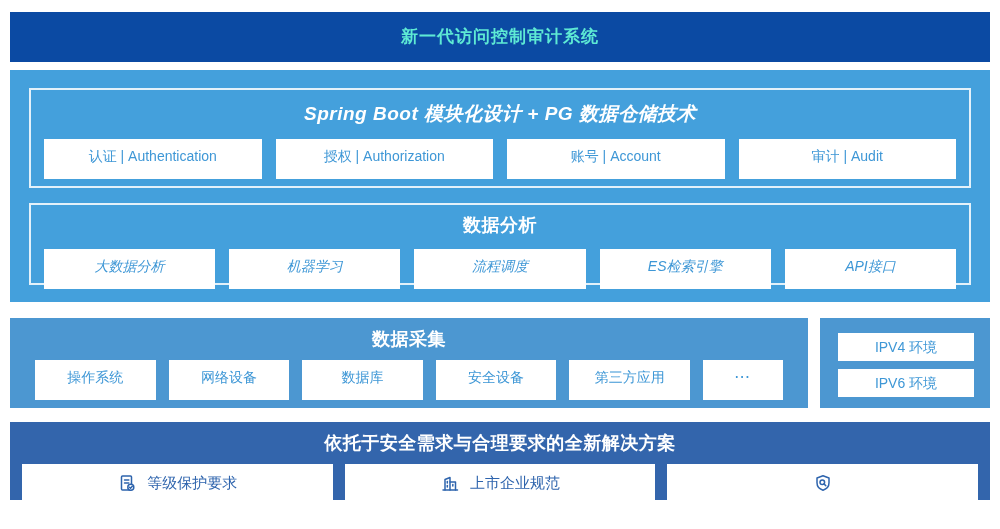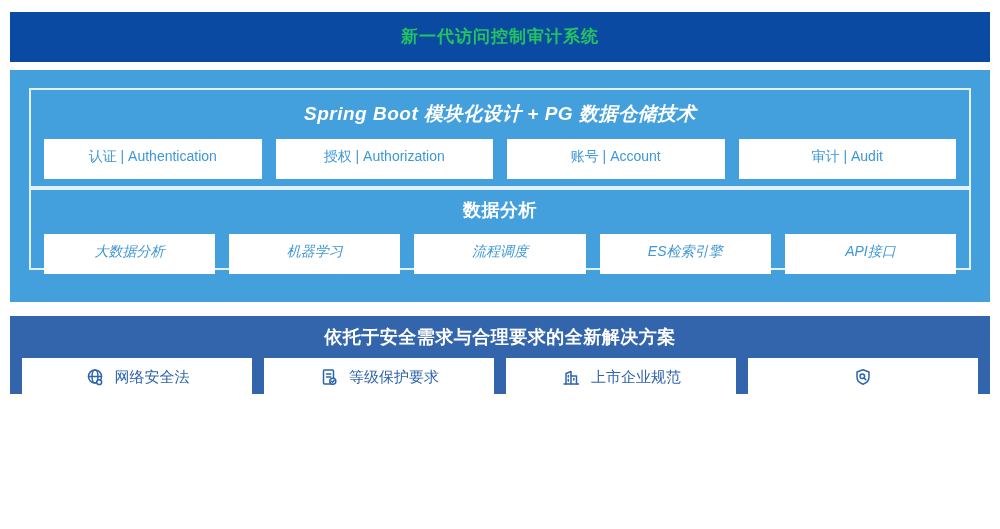--- a/index.html
+++ b/index.html
@@ -9,32 +9,32 @@
     color:#fff;
     overflow:hidden;
   }
   .page{width:1000px;height:529px;position:relative;}
 
   
   .banner{
     margin:12px 10px 0;
     height:50px;line-height:50px;
     background:var(--banner-bg,#0b4aa3);
-    color:#22c55e;text-align:center;
+    color:#5eead4;text-align:center;
     font-size:17px;font-weight:bold;letter-spacing:1px;
   }
 
   
   .platform{
     margin:8px 10px 0;
     height:232px;
     background:var(--light-bg,#44a0dc);
     box-sizing:border-box;
     padding:18px 19px 17px;
-    display:flex;flex-direction:column;
+    display:flex;flex-direction:column;gap:15px;
   }
   .inner{
     border:2px solid var(--inner-border,rgba(255,255,255,.85));
     box-sizing:border-box;
     flex:0 0 auto;
   }
   .inner.modules{height:100px;}
   .inner.analysis{height:82px;}
   .inner-title{
     text-align:center;color:#fff;font-weight:bold;
@@ -116,36 +116,45 @@
         <div class="wbox">大数据分析</div>
         <div class="wbox">机器学习</div>
         <div class="wbox">流程调度</div>
         <div class="wbox">ES检索引擎</div>
         <div class="wbox">API接口</div>
       </div>
     </div>
 
   </div>
 
+  <div class="mid-row">
+
+    <div class="collection">
+      <div class="sec-title">数据采集</div>
+      <div class="row">
+        <div class="wbox">操作系统</div>
+        <div class="wbox">网络设备</div>
+        <div class="wbox">数据库</div>
+        <div class="wbox">安全设备</div>
+        <div class="wbox">第三方应用</div>
+        <div class="wbox ellipsis">⋯</div>
+      </div>
+    </div>
+
+    <div class="environment">
+      <div class="wbox">IPV4 环境</div>
+      <div class="wbox">IPV6 环境</div>
+    </div>
+
+  </div>
 
   <div class="solution">
     <div class="sec-title">依托于安全需求与合理要求的全新解决方案</div>
     <div class="row">
 
-      <div class="wbox">
-        <span class="icon">
-          <svg viewBox="0 0 20 20">
-            <circle cx="10" cy="9.5" r="6.5"></circle>
-            <ellipse cx="10" cy="9.5" rx="3" ry="6.5"></ellipse>
-            <line x1="3.5" y1="9.5" x2="16.5" y2="9.5"></line>
-            <circle cx="14.2" cy="15.2" r="2.4" fill="#ffffff"></circle>
-          </svg>
-        </span>
-        <span>网络安全法</span>
-      </div>
 
       <div class="wbox">
         <span class="icon">
           <svg viewBox="0 0 20 20">
             <rect x="4.5" y="3" width="10" height="14" rx="1"></rect>
             <line x1="7.5" y1="7" x2="11.8" y2="7"></line>
             <line x1="7.5" y1="10" x2="11.8" y2="10"></line>
             <circle cx="13.8" cy="14.2" r="3" fill="#ffffff"></circle>
             <path d="M12.5 14.2 l1 1 l1.8 -1.9"></path>
           </svg>

